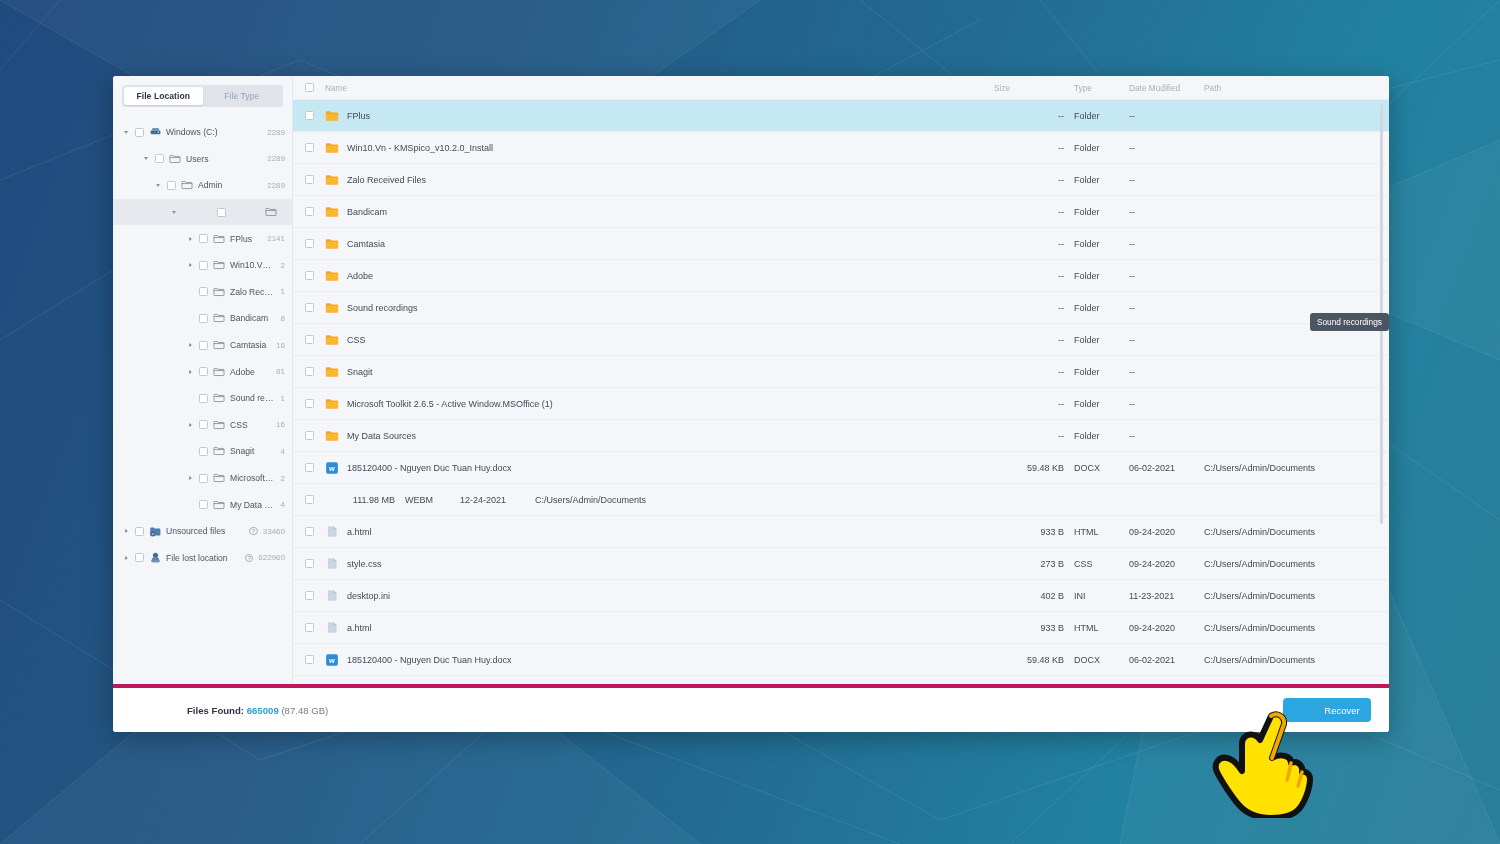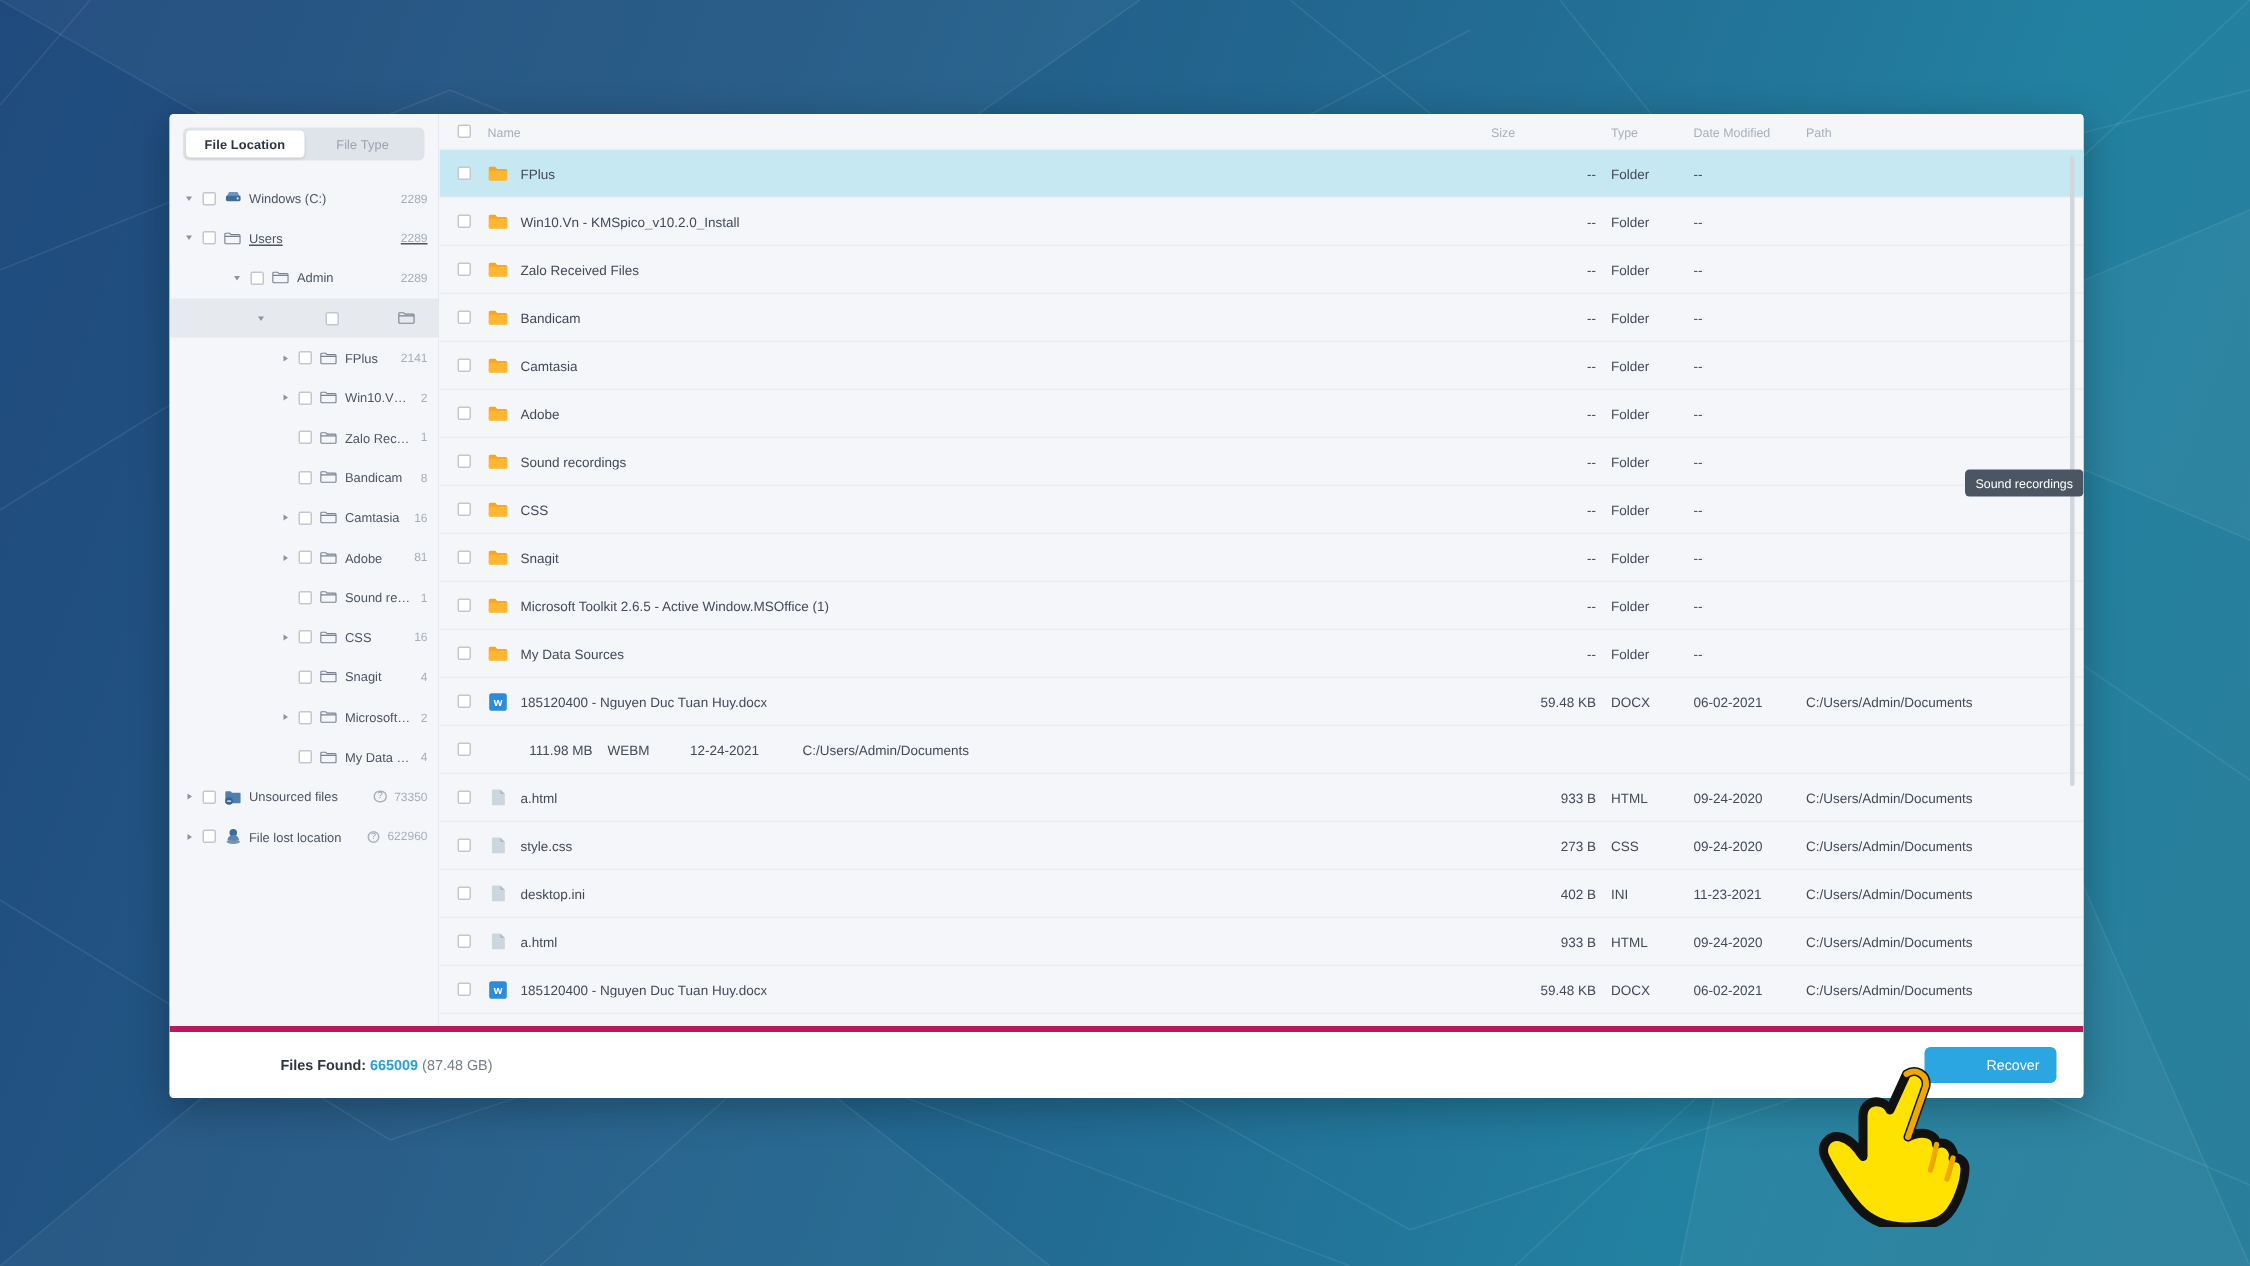--- a/index.html
+++ b/index.html
@@ -194,21 +194,21 @@
             <span class="tree-icon">
               <svg viewBox="0 0 16 16" width="13" height="13">
                 <path d="M3 5.5 L4.5 2.5 h7 L13 5.5 z" fill="#6c95bf"></path>
                 <rect x="2" y="5.4" width="12" height="4.6" rx="1.2" fill="#3f6e9c"></rect>
                 <circle cx="11.6" cy="7.7" r=".85" fill="#dfe9f3"></circle>
               </svg>
             </span>
             <span class="tree-label">Windows (C:)</span>
             <span class="tree-count">2289</span>
           </div>
-          <div class="tree-row" style="padding-left: 8px; text-decoration: underline;">
+          <div class="tree-row" style="padding-left: 28px;">
             <span class="tw">
               <span class="caret open"></span>
             </span>
             <span class="cbx" style="margin-left: 4px;"></span>
             <span class="tree-icon">
               <svg viewBox="0 0 16 16" width="12" height="12">
                 <path d="M1.2 4.2a.9.9 0 0 1 .9-.9h3.4l1.1 1.3h7.2a.9.9 0 0 1 .9.9v6.3a.9.9 0 0 1-.9.9H2.1a.9.9 0 0 1-.9-.9z" fill="none" stroke="#7a8290" stroke-width="1"></path>
                 <path d="M1.3 6.1h13.4" stroke="#7a8290" stroke-width="1"></path>
               </svg>
             </span>
@@ -394,21 +394,21 @@
             <span class="cbx" style="margin-left: 4px;"></span>
             <span class="tree-icon">
               <svg viewBox="0 0 16 16" width="13" height="13">
                 <path d="M1.5 4a1 1 0 0 1 1-1h3.3l1.2 1.4H13a1 1 0 0 1 1 1V12a1 1 0 0 1-1 1H2.5a1 1 0 0 1-1-1z" fill="#4f7fae"></path>
                 <circle cx="4.6" cy="11.1" r="3.1" fill="#39648d"></circle>
                 <rect x="2.9" y="10.6" width="3.4" height="1" rx=".4" fill="#ffffff"></rect>
               </svg>
             </span>
             <span class="tree-label">Unsourced files</span>
             <span class="qmark">?</span>
-            <span class="tree-count">73350</span>
+            <span class="tree-count">33460</span>
           </div>
           <div class="tree-row" style="padding-left: 8px;">
             <span class="tw">
               <span class="caret"></span>
             </span>
             <span class="cbx" style="margin-left: 4px;"></span>
             <span class="tree-icon">
               <svg viewBox="0 0 16 16" width="13" height="13">
                 <ellipse cx="8" cy="12.6" rx="5.6" ry="1.7" fill="#7b93ad"></ellipse>
                 <circle cx="8" cy="5.1" r="3.1" fill="#3f6e9c"></circle>

